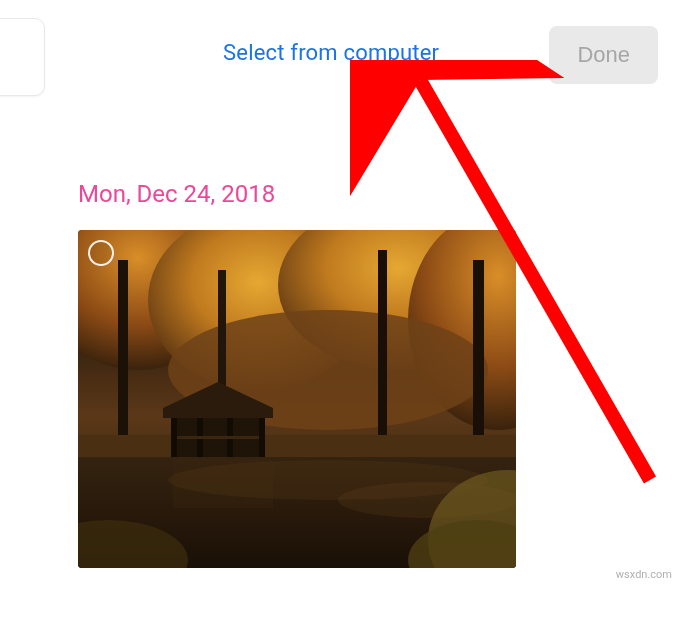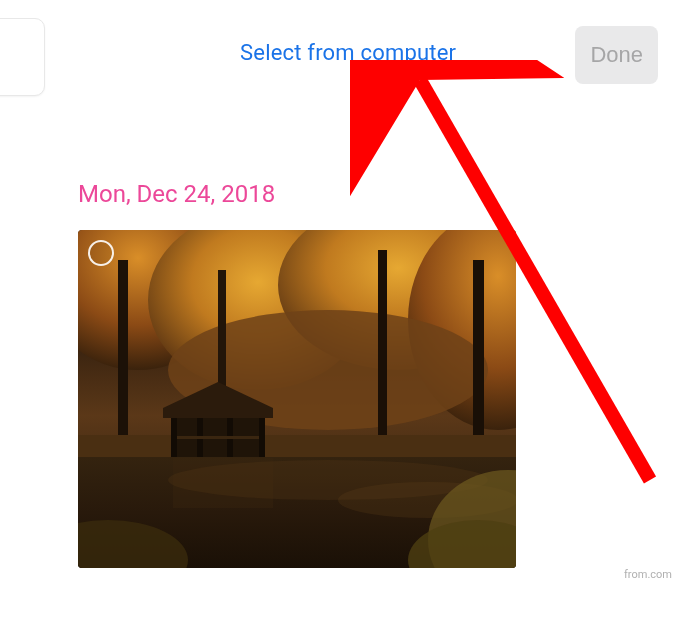--- a/index.html
+++ b/index.html
@@ -21,28 +21,28 @@
       border: 1px solid #e8e8e8;
       border-radius: 10px;
       box-shadow: 0 1px 2px rgba(0,0,0,0.05);
     }
     .select-link {
       color: #1a73e8;
       font-size: 22px;
       letter-spacing: 0.2px;
       cursor: pointer;
       position: absolute;
-      left: 240px;
+      left: 223px;
       top: 40px;
     }
     .done-btn {
       background: #e9e9ea;
       color: #a6a6a7;
       font-size: 22px;
-      padding: 16px 15px;
+      padding: 16px 28px;
       border-radius: 8px;
       border: none;
       cursor: default;
       position: absolute;
       right: 22px;
       top: 26px;
     }
     .date-label {
       position: absolute;
       left: 78px;
@@ -169,13 +169,13 @@
 
 <svg class="arrow-svg" viewBox="0 0 330 450">
   <defs>
     <marker id="ah" markerWidth="18" markerHeight="18" refX="5" refY="9" orient="auto">
       <polygon points="0,0 18,9 0,18 5,9" fill="#fe0000"></polygon>
     </marker>
   </defs>
   <line x1="300" y1="420" x2="70" y2="20" stroke="#fe0000" stroke-width="14" marker-end="url(#ah)"></line>
 </svg>
 
-<div class="watermark">from.com</div>
+<div class="watermark">wsxdn.com</div>
 
 </body></html>

